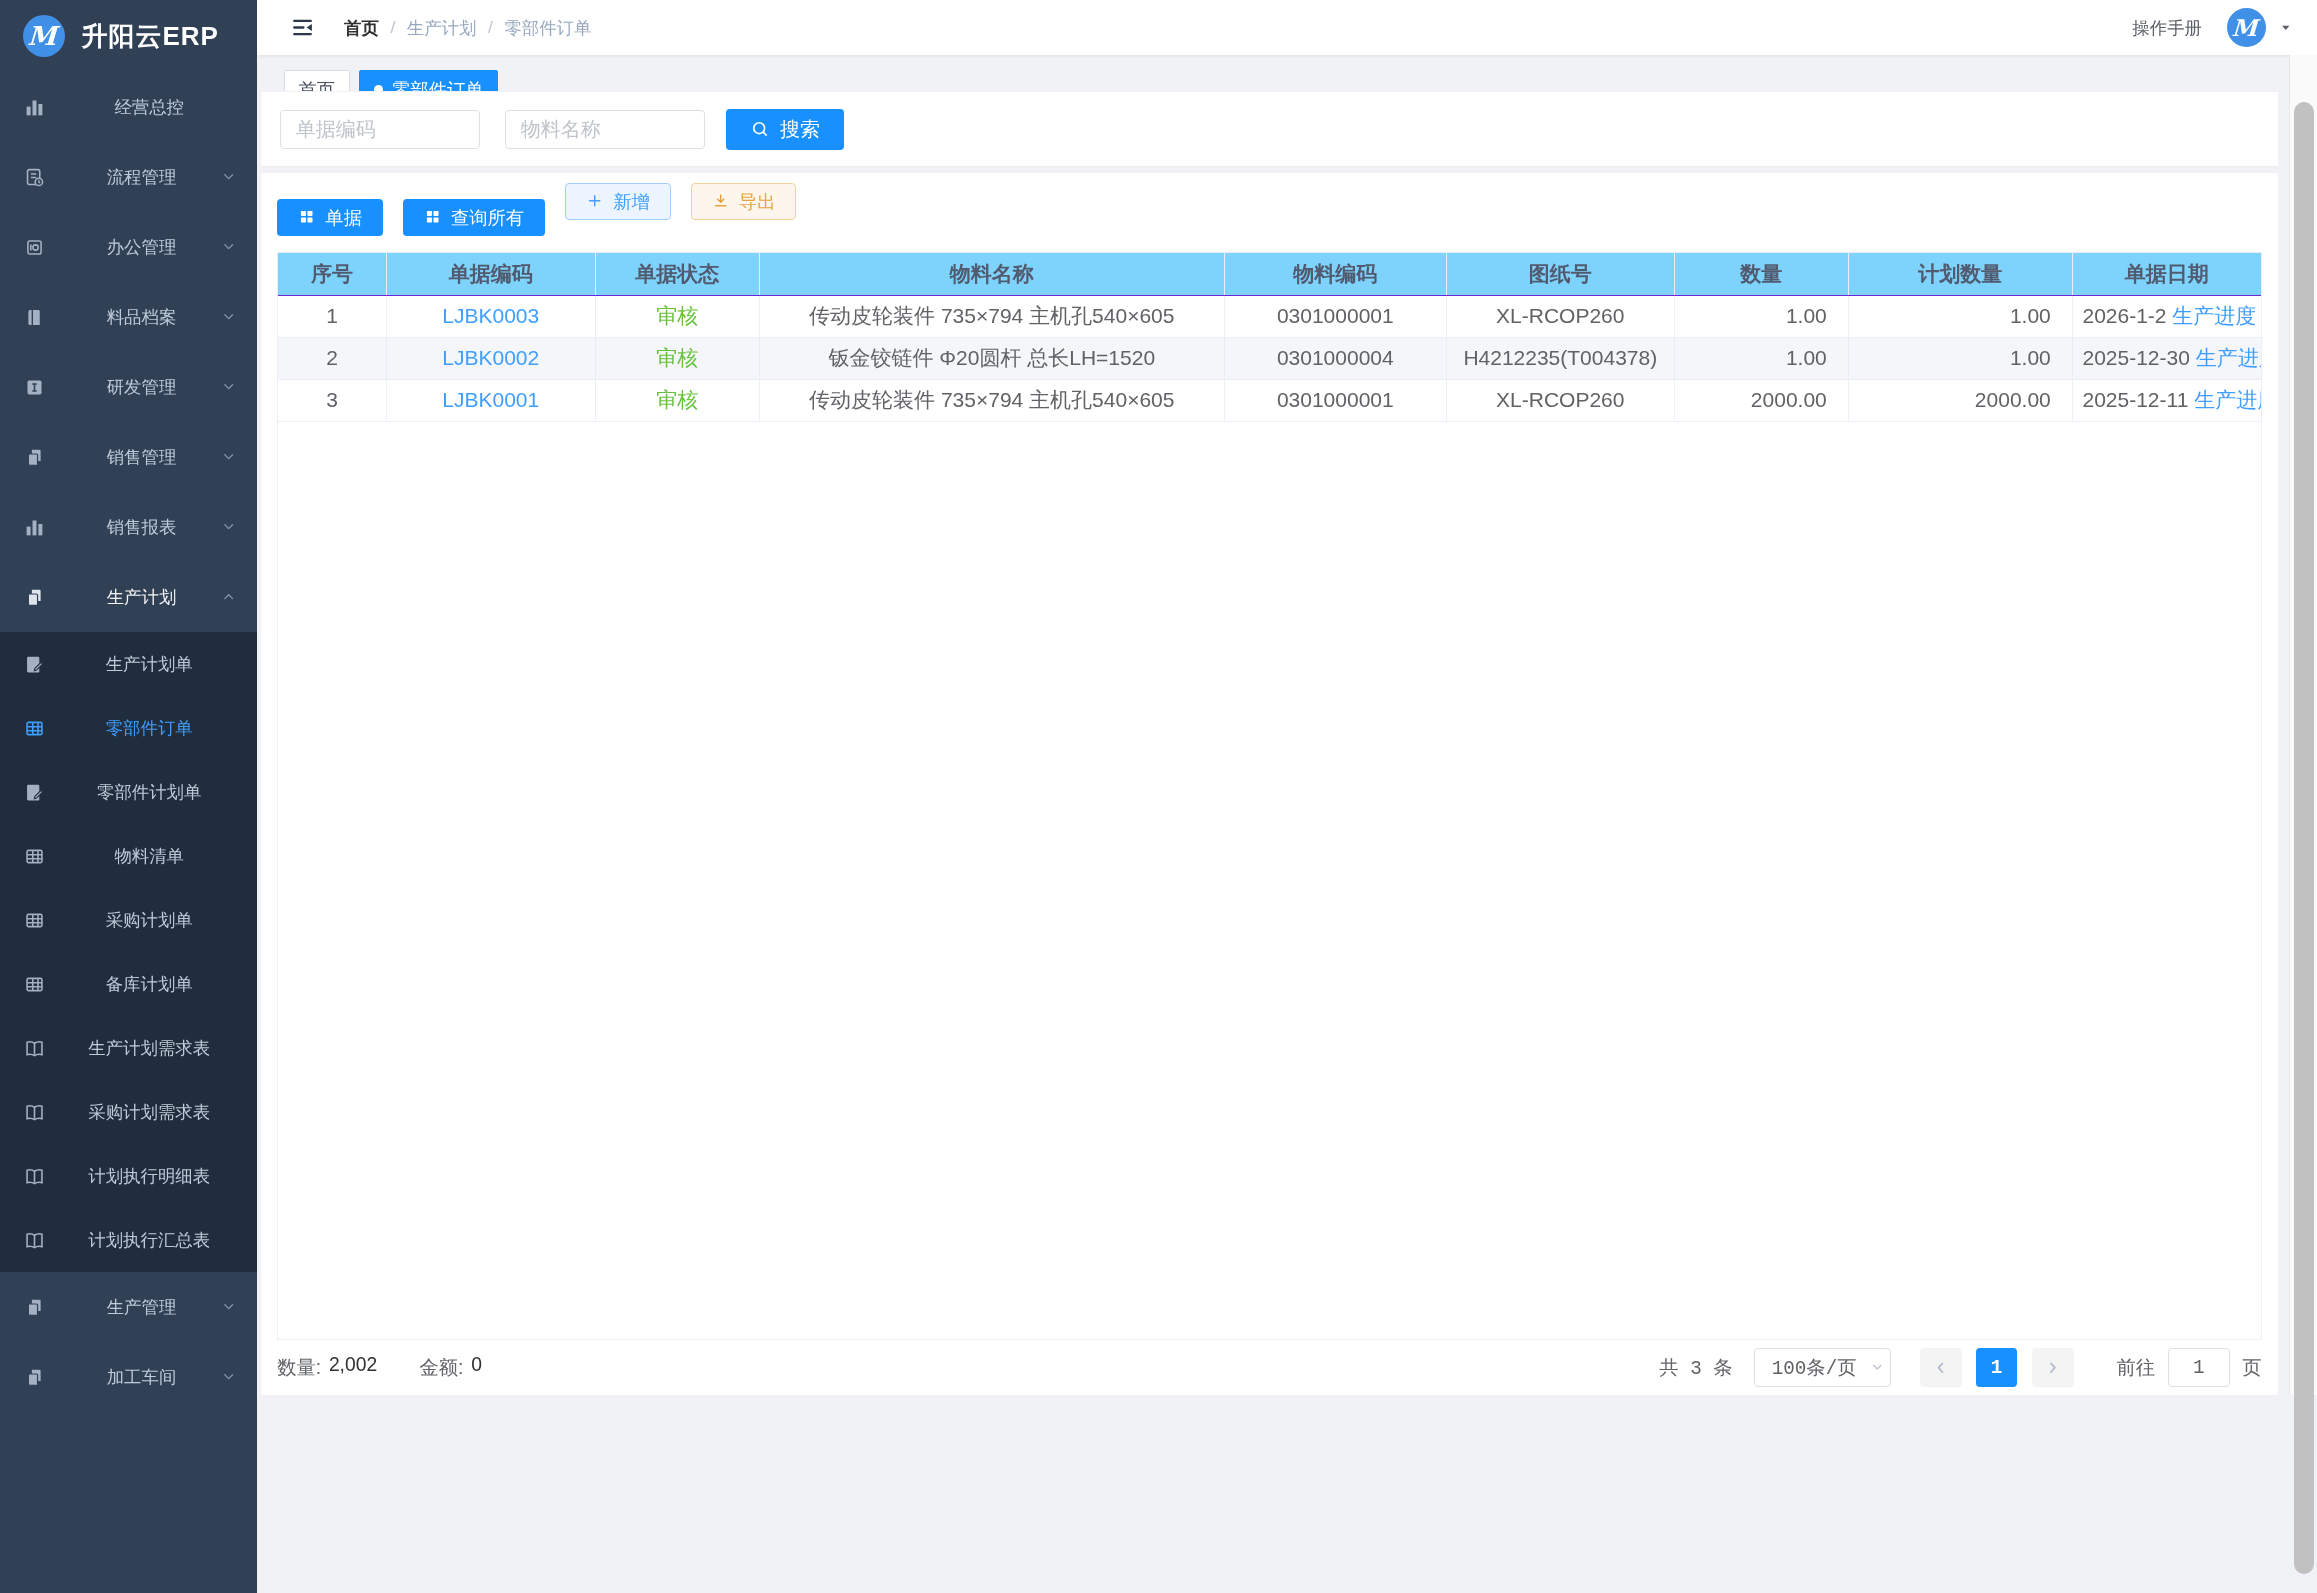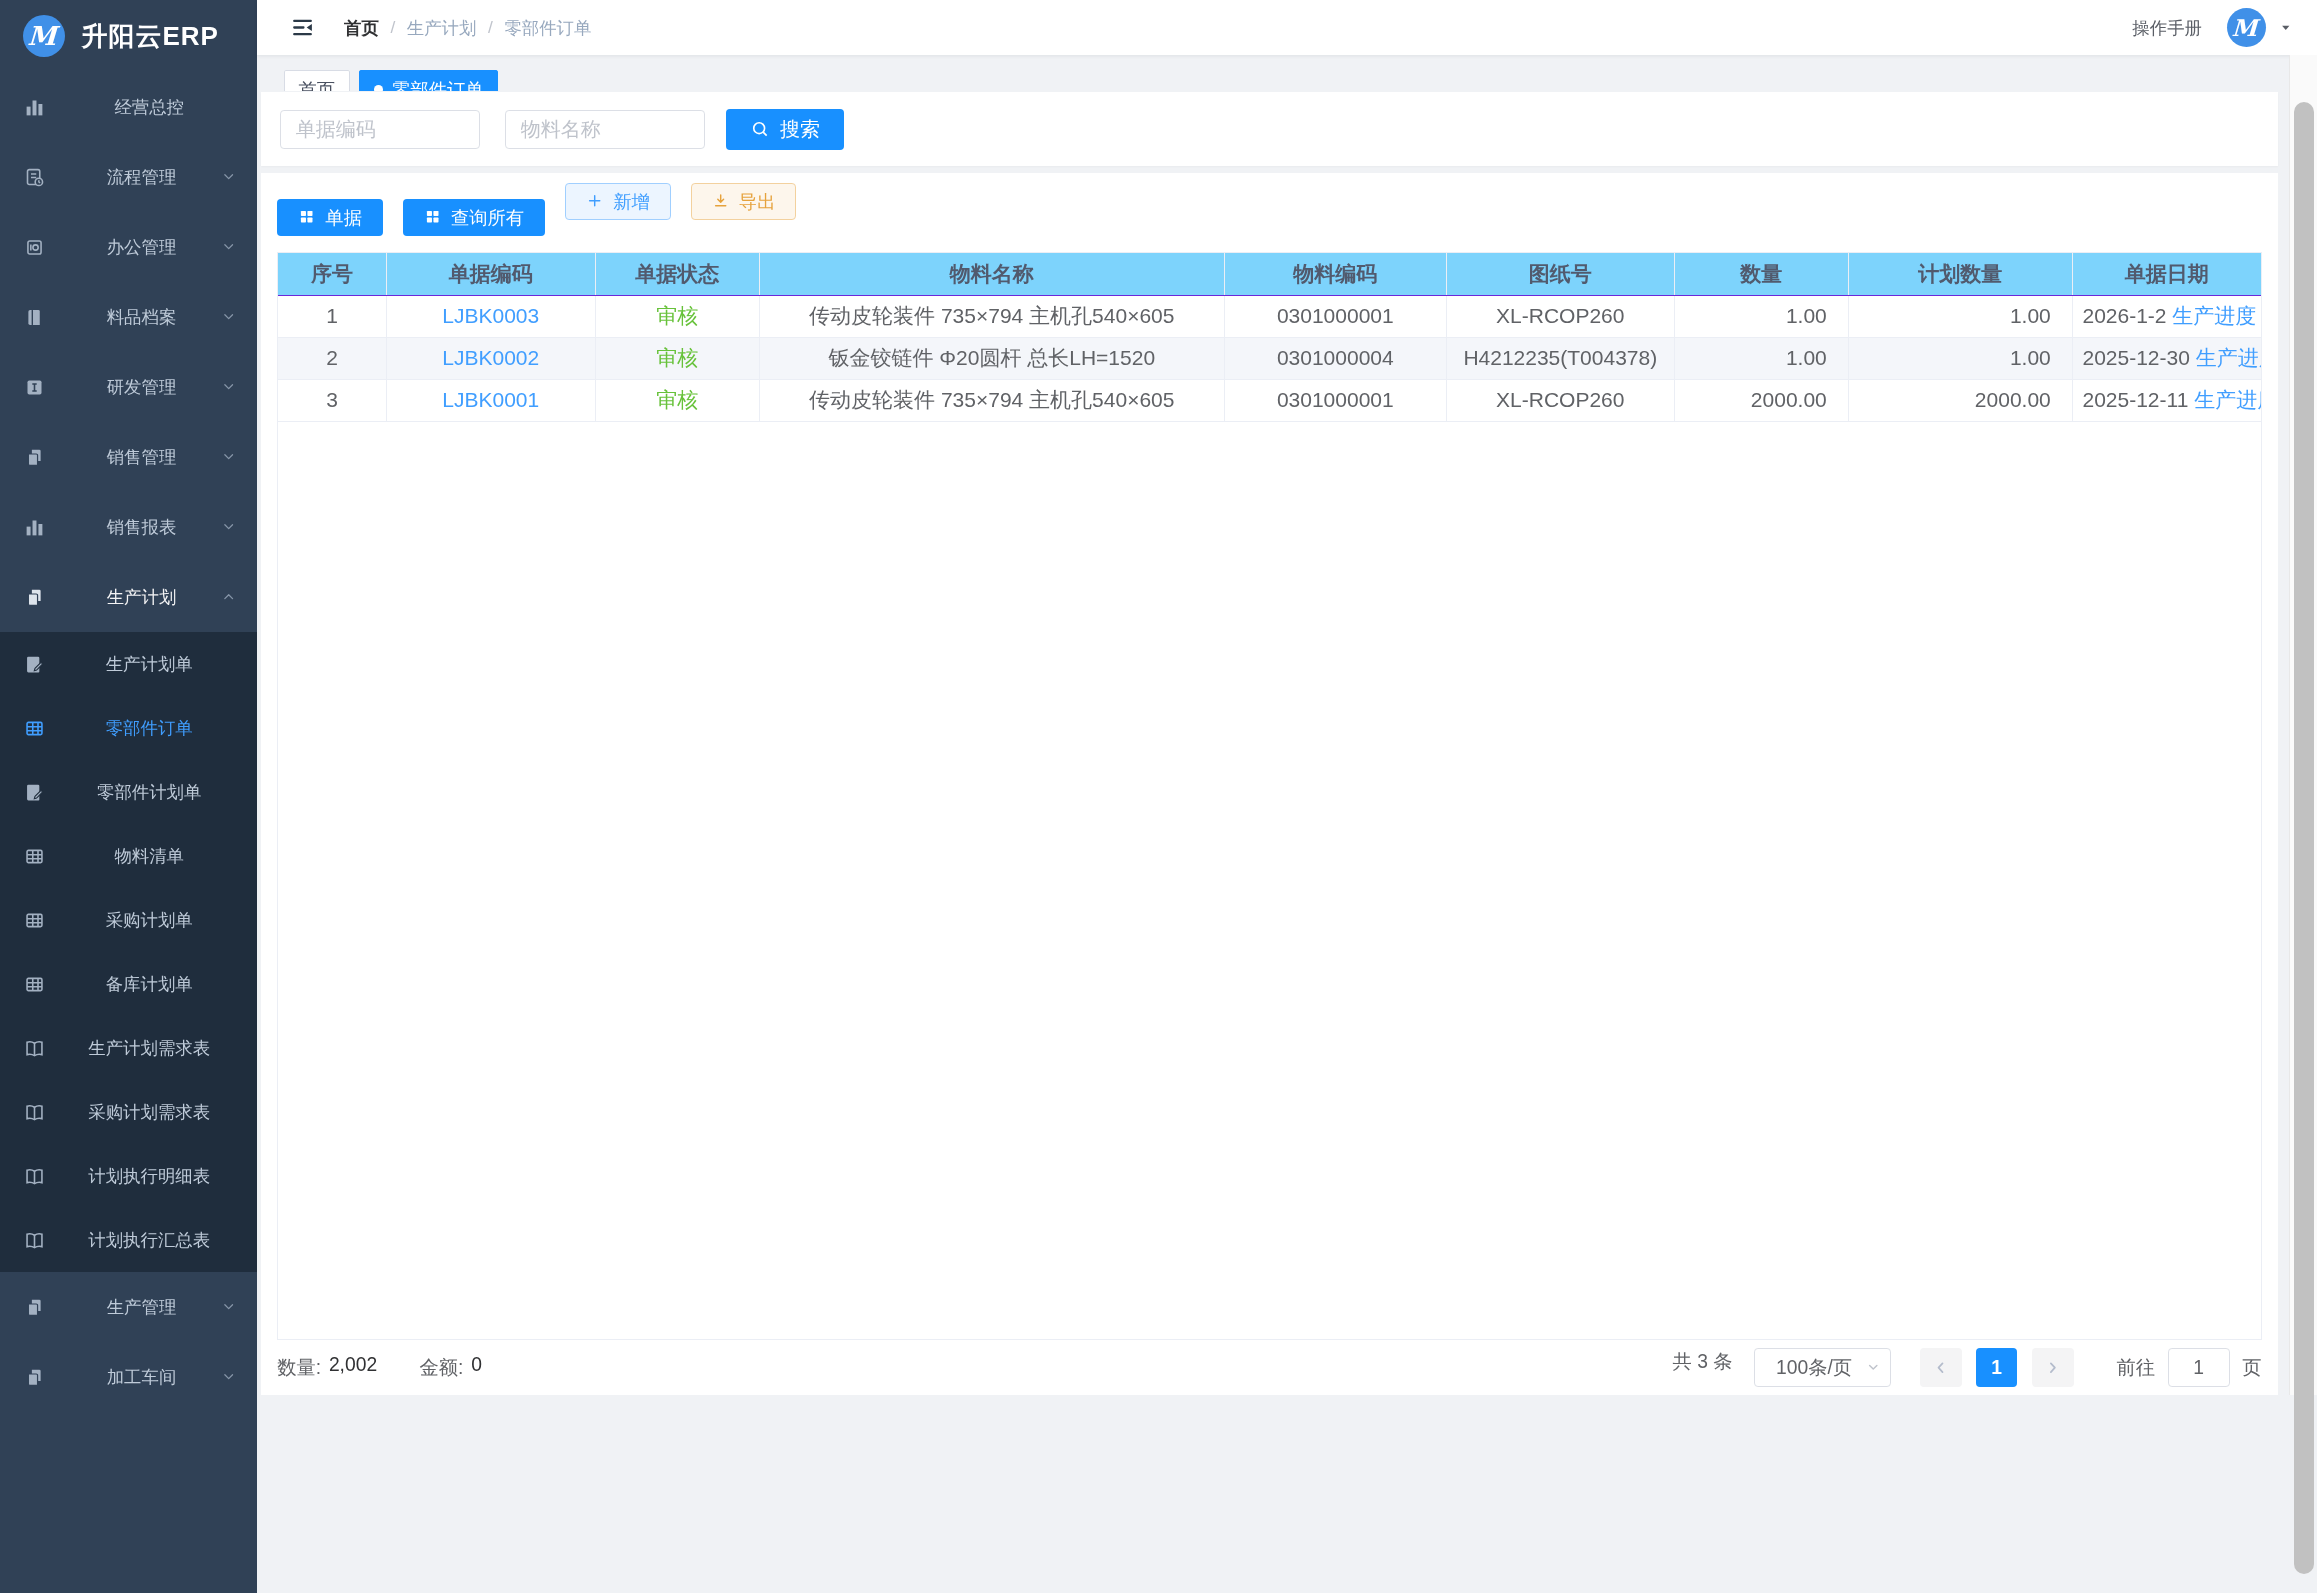--- a/index.html
+++ b/index.html
@@ -86,21 +86,21 @@
   tbody tr:nth-child(even) td { background:#f4f6fa; }
   td.num { text-align:right; padding-right:21px; }
   .link { color:var(--link); cursor:pointer; }
   .status-ok { color:var(--success); }
   .date-cell .link { margin-left:5.8px; }
 
   .card-footer { height:65px; display:flex; align-items:center; }
   .summary { display:flex; align-items:flex-start; gap:7.7px; font-size:19.3px; color:#606266; }
   .summary .val { color:#303133; }
   .summary .gap { width:27px; }
-  .pager { margin-left:auto; display:flex; font-size:19.3px; color:#606266; }
+  .pager { margin-left:auto; display:flex; align-items:center; font-size:19.3px; color:#606266;font-family:Liberation Mono, monospace; }
   .pg-total { margin-right:21px; }
   .page-size { width:137px; height:39px; border:1px solid #dcdfe6; border-radius:3.9px; display:flex; align-items:center; justify-content:center; gap:13.5px; cursor:pointer; color:#606266; margin-right:29px;padding-left:12px; }
   .page-size .ps-chevron { width:14.5px; height:14.5px; color:#c0c4cc; }
   .page-size .ps-chevron svg { width:14.5px; height:14.5px; }
   .pg-btn { width:42px; height:39px; background:#f4f4f5; border-radius:3.9px; display:flex; align-items:center; justify-content:center; color:#b4bccc; cursor:pointer; }
   .pg-btn svg { width:17.4px; height:17.4px; }
   .pg-cur { width:41px; height:39px; margin:0 14.5px; background:var(--accent); color:#fff; border-radius:3.9px; display:flex; align-items:center; justify-content:center; font-weight:600; cursor:pointer; }
   .goto { display:flex; align-items:center; gap:12.6px; margin-left:43px; }
   .goto-input { width:62px; height:39px; border:1px solid #dcdfe6; border-radius:3.9px; text-align:center; font-size:19.3px; color:#606266; outline:none; font-family:inherit; }
 

